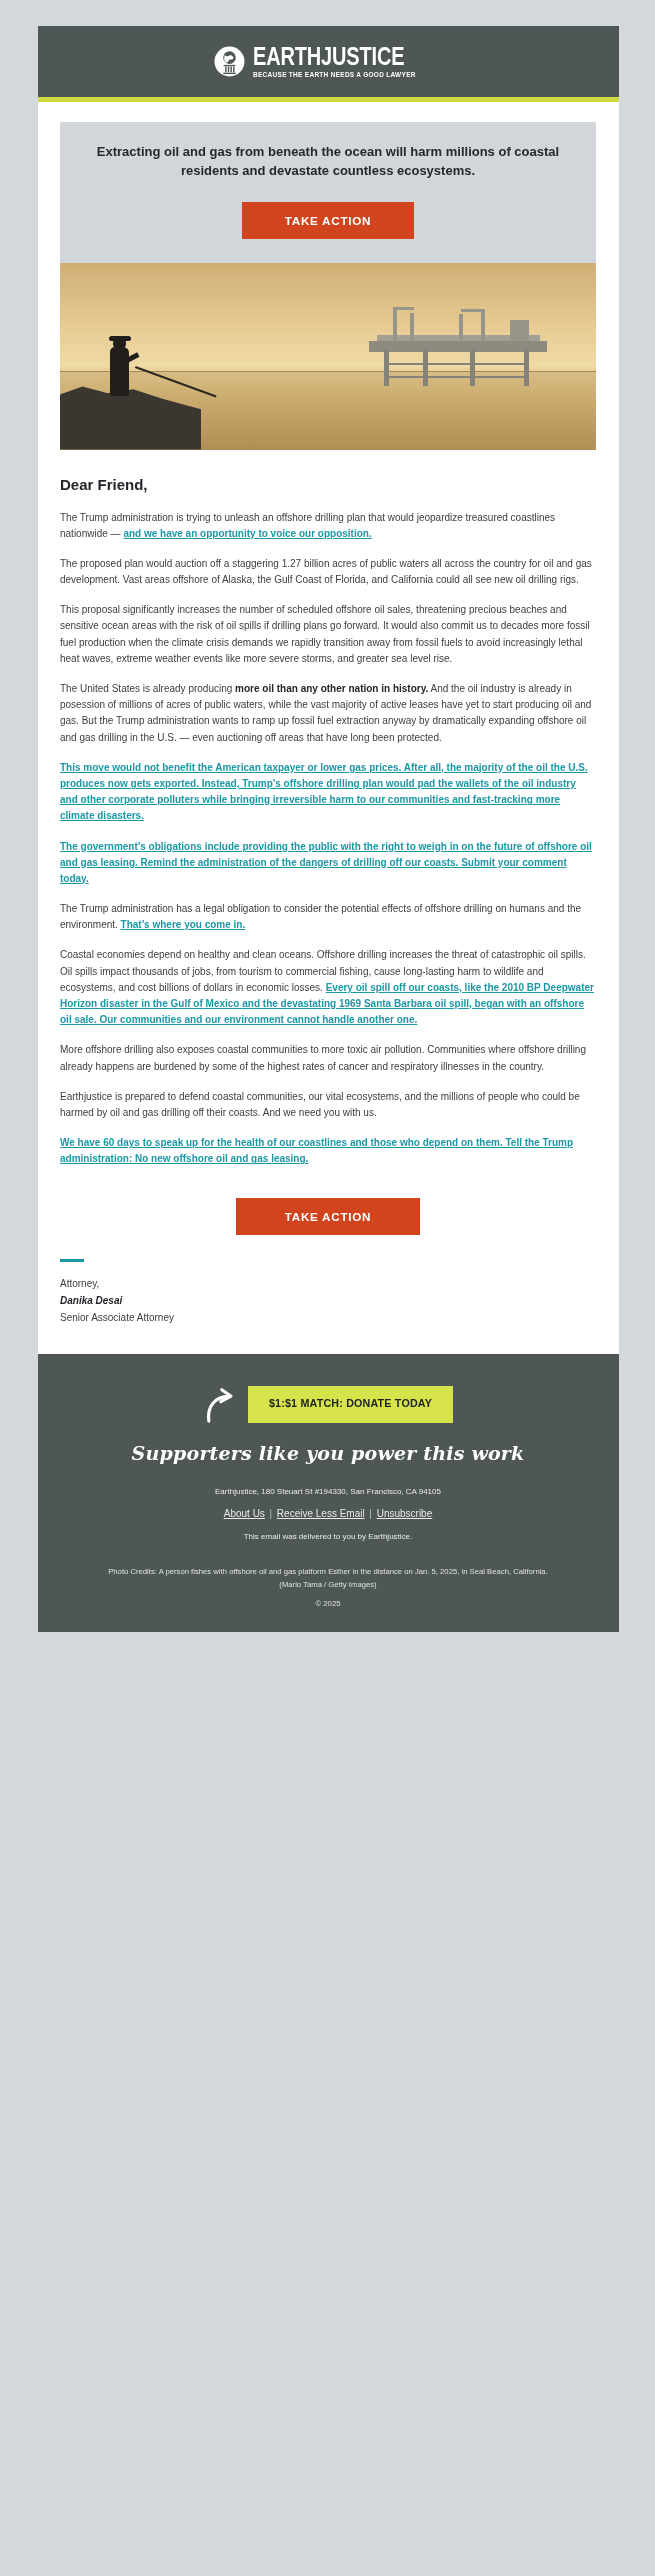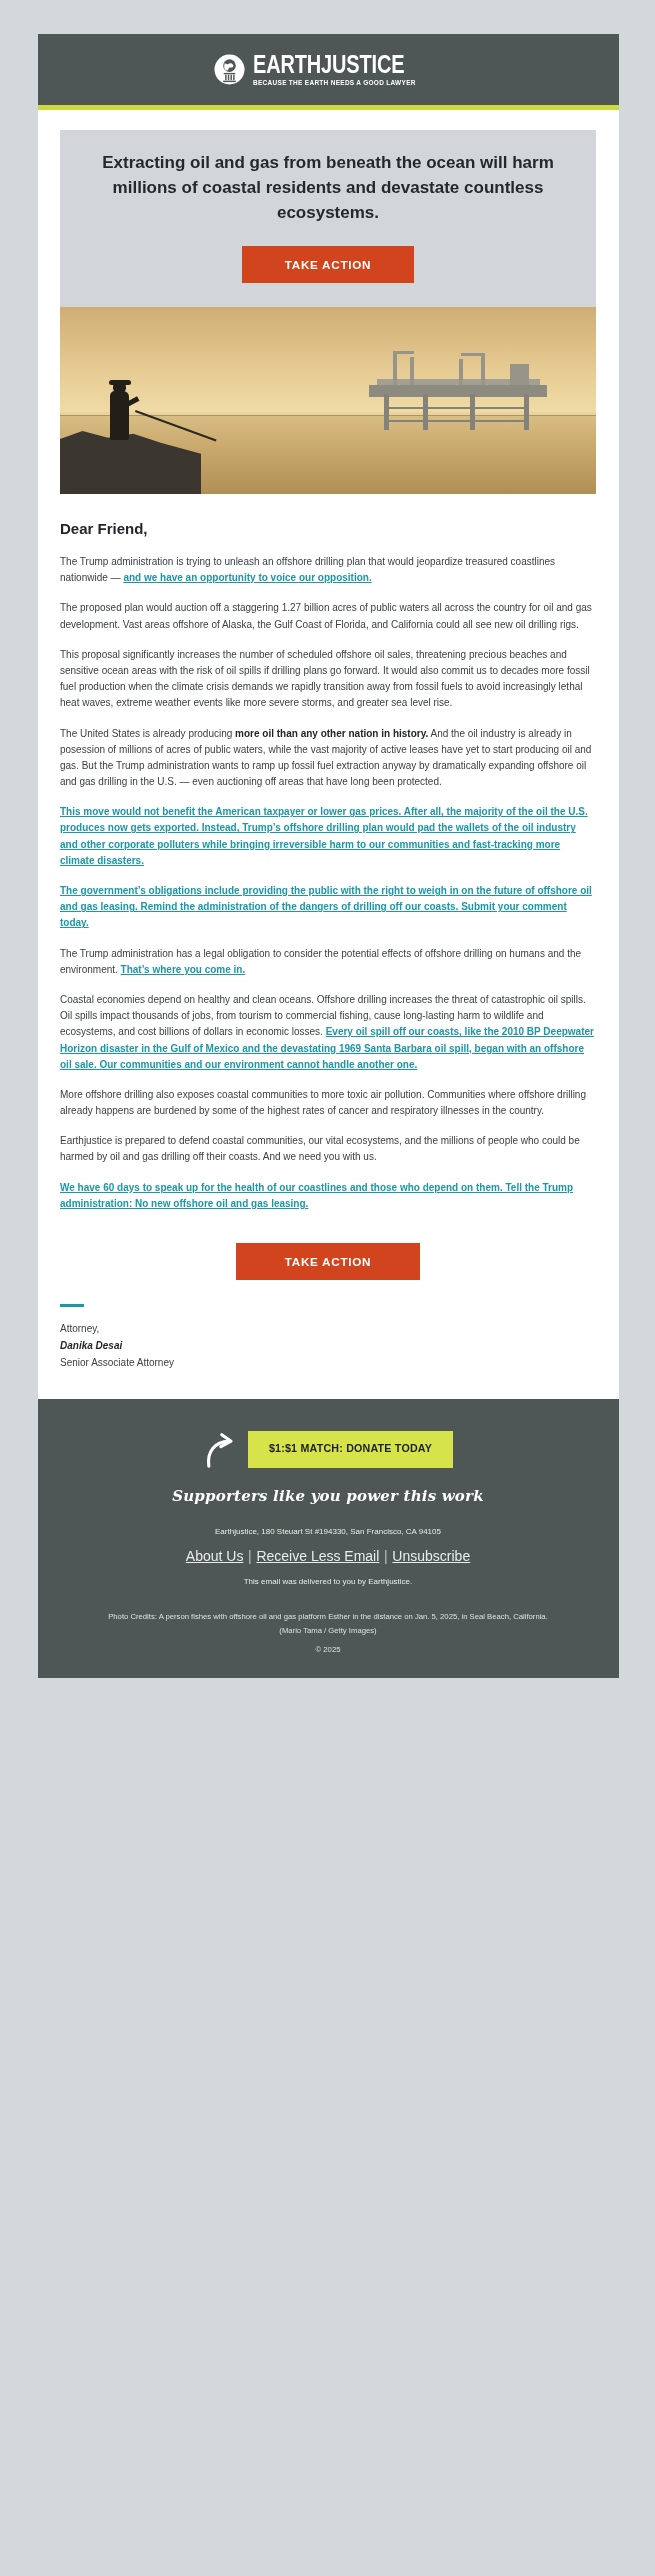--- a/index.html
+++ b/index.html
@@ -4,21 +4,21 @@
 <title>Earthjustice Email</title>
 <style>
   * { box-sizing: border-box; }
   html, body { margin:0; padding:0; }
   body {
     width:656px;
     background:#d3d8dc;
     font-family:"Liberation Sans", sans-serif;
     -webkit-font-smoothing:antialiased;
   }
-  .email-wrap { width:592px; margin:8px auto; padding:26px 0 0 0; }
+  .email-wrap { width:592px; margin:0 auto; padding:26px 0 0 0; }
   .email-body { width:581px; margin:0 auto; background:#ffffff; }
 
   
   .masthead {
     background:#4e5755;
     padding:19px 0 17px 0;
     text-align:center;
   }
   .logo-lockup {
     display:inline-flex;
@@ -50,21 +50,21 @@
     margin-top:2.8px;
     transform:scaleX(0.97);
     transform-origin:left center;
   }
   .accent-rule { height:4.7px; background:#cdd93f; }
 
   
   .hero-pad { padding:20.6px 22.5px 0 22.5px; background:#fff; }
   .hero-block { background:#d2d6da; padding:20.6px 32px 24px 32px; text-align:center; }
   .hero-headline {
-    font-size:17px;
+    font-size:13px;
     line-height:1.46;
     font-weight:700;
     color:#24292b;
     margin:0 0 20.6px 0;
   }
   .btn-action {
     display:inline-block;
     background:#d2441e;
     color:#ffffff;
     font-size:11.7px;
@@ -192,32 +192,32 @@
     letter-spacing:0.2px;
     padding:11.2px 20.6px;
     text-decoration:none;
     cursor:pointer;
   }
   .script-tag {
     color:#ffffff;
     font-family:"DejaVu Serif", serif;
     font-style:italic;
     font-weight:700;
-    font-size:15px;
+    font-size:19px;
     letter-spacing:0.2px;
     margin:0 0 20.6px 0;
   }
   .addr {
     color:#e9ecea;
     font-size:8px;
     line-height:1.7;
     margin:0 0 9.4px 0;
   }
   .fine-links {
-    font-size:14px;
+    font-size:10px;
     color:#e9ecea;
     margin:0 0 13px 0;
     text-align:center;
   }
   .fine-links a {
     color:#e9ecea;
     text-decoration:underline;
     cursor:pointer;
   }
   .sep { padding:0 4.7px; color:#b9bfbc; }

